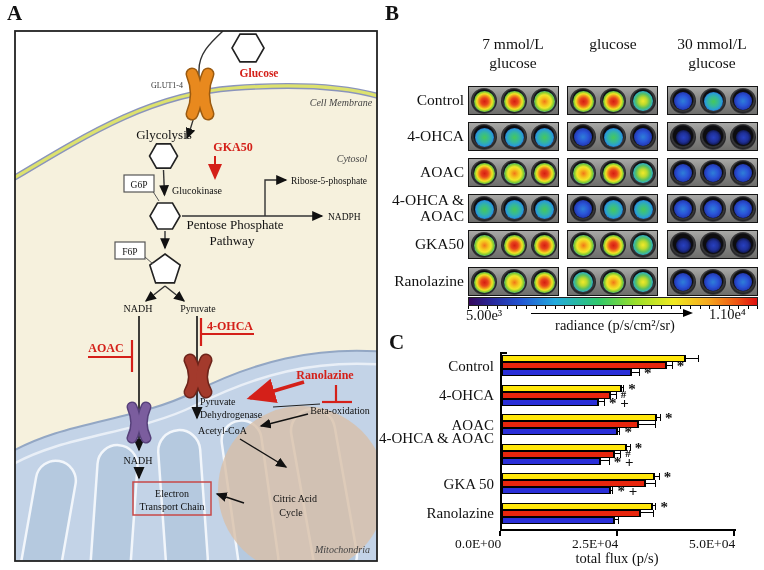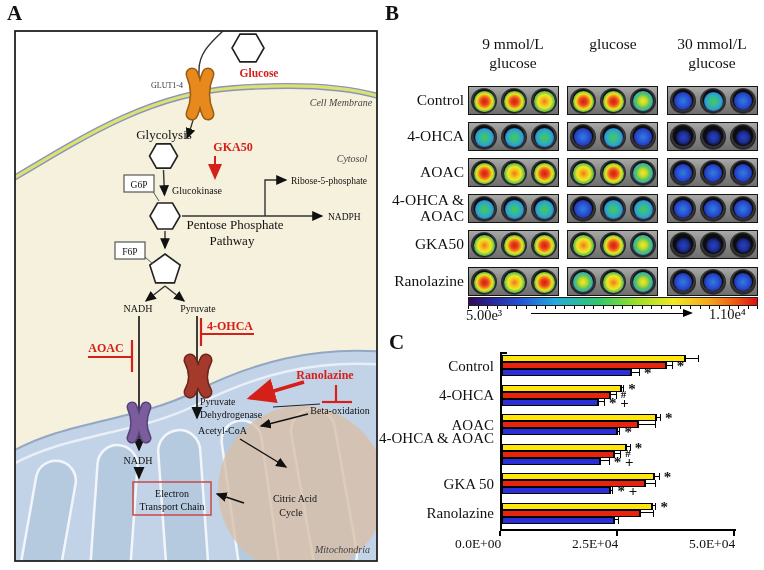--- a/index.html
+++ b/index.html
@@ -177,21 +177,21 @@
       <text x="158" y="480" text-anchor="middle" font-size="10" fill="#111">Transport Chain</text>
       <text x="281" y="472" text-anchor="middle" font-size="10" fill="#111">Citric Acid</text>
       <text x="277" y="486" text-anchor="middle" font-size="10" fill="#111">Cycle</text>
       <text x="356" y="523" text-anchor="end" font-size="10" font-style="italic" fill="#444">Mitochondria</text>
     </g>
     <rect x="1" y="1" width="362" height="530" fill="none" stroke="#222" stroke-width="1.8"></rect>
   </svg>
 
   <div id="well-headers">
       <div class="col-header" style="left: 448px; top: 34px;">
-        <div>9 mmol/L</div>
+        <div>7 mmol/L</div>
         <div>glucose</div>
       </div>
       <div class="col-header" style="left: 548px; top: 34px;">
         <div>glucose</div>
       </div>
       <div class="col-header" style="left: 647px; top: 34px;">
         <div>30 mmol/L</div>
         <div>glucose</div>
       </div>
     </div>
@@ -414,20 +414,21 @@
         </div>
       </div>
     </div>
 
   <div class="colorbar"></div>
   <div class="colorbar-ticks"></div>
   <div class="cbar-label" style="left:466px;top:307px;">5.00e³</div>
   <div class="cbar-arrow-line"></div>
   <div class="cbar-arrow-head"></div>
   <div class="cbar-label" style="left:709px;top:306px;">1.10e⁴</div>
+  <div class="cbar-label" style="left:535px;top:317px;width:160px;text-align:center;">radiance (p/s/cm²/sr)</div>
 
   <div class="ytoptick"></div>
   <div class="chart-area" id="chart-area">
       <div class="bar" style="left: 0px; top: 3px; width: 182.52px; background: rgb(255, 230, 10);"></div>
       <div class="errline" style="left: 182.52px; top: 5.8px; width: 14.04px;"></div>
       <div class="errcap" style="left: 182.52px; top: 3px;"></div>
       <div class="errcap" style="left: 195.56px; top: 3px;"></div>
       <div class="bar" style="left: 0px; top: 10px; width: 163.8px; background: rgb(232, 37, 12);"></div>
       <div class="errline" style="left: 163.8px; top: 12.8px; width: 7.02px;"></div>
       <div class="errcap" style="left: 163.8px; top: 10px;"></div>
@@ -519,14 +520,15 @@
       <div class="cat-label" style="top: 501.5px;">Ranolazine</div>
     </div>
   <div id="chart-xaxis">
       <div class="xtick" style="left: 499.2px; top: 531px;"></div>
       <div class="xtick-label" style="left: 455px; top: 536px;">0.0E+00</div>
       <div class="xtick" style="left: 616.2px; top: 531px;"></div>
       <div class="xtick-label" style="left: 572px; top: 536px;">2.5E+04</div>
       <div class="xtick" style="left: 733.2px; top: 531px;"></div>
       <div class="xtick-label" style="left: 689px; top: 536px;">5.0E+04</div>
     </div>
+  <div class="xaxis-title" style="left:537px;top:550px;">total flux (p/s)</div>
 
 </div>
 
 </body></html>

